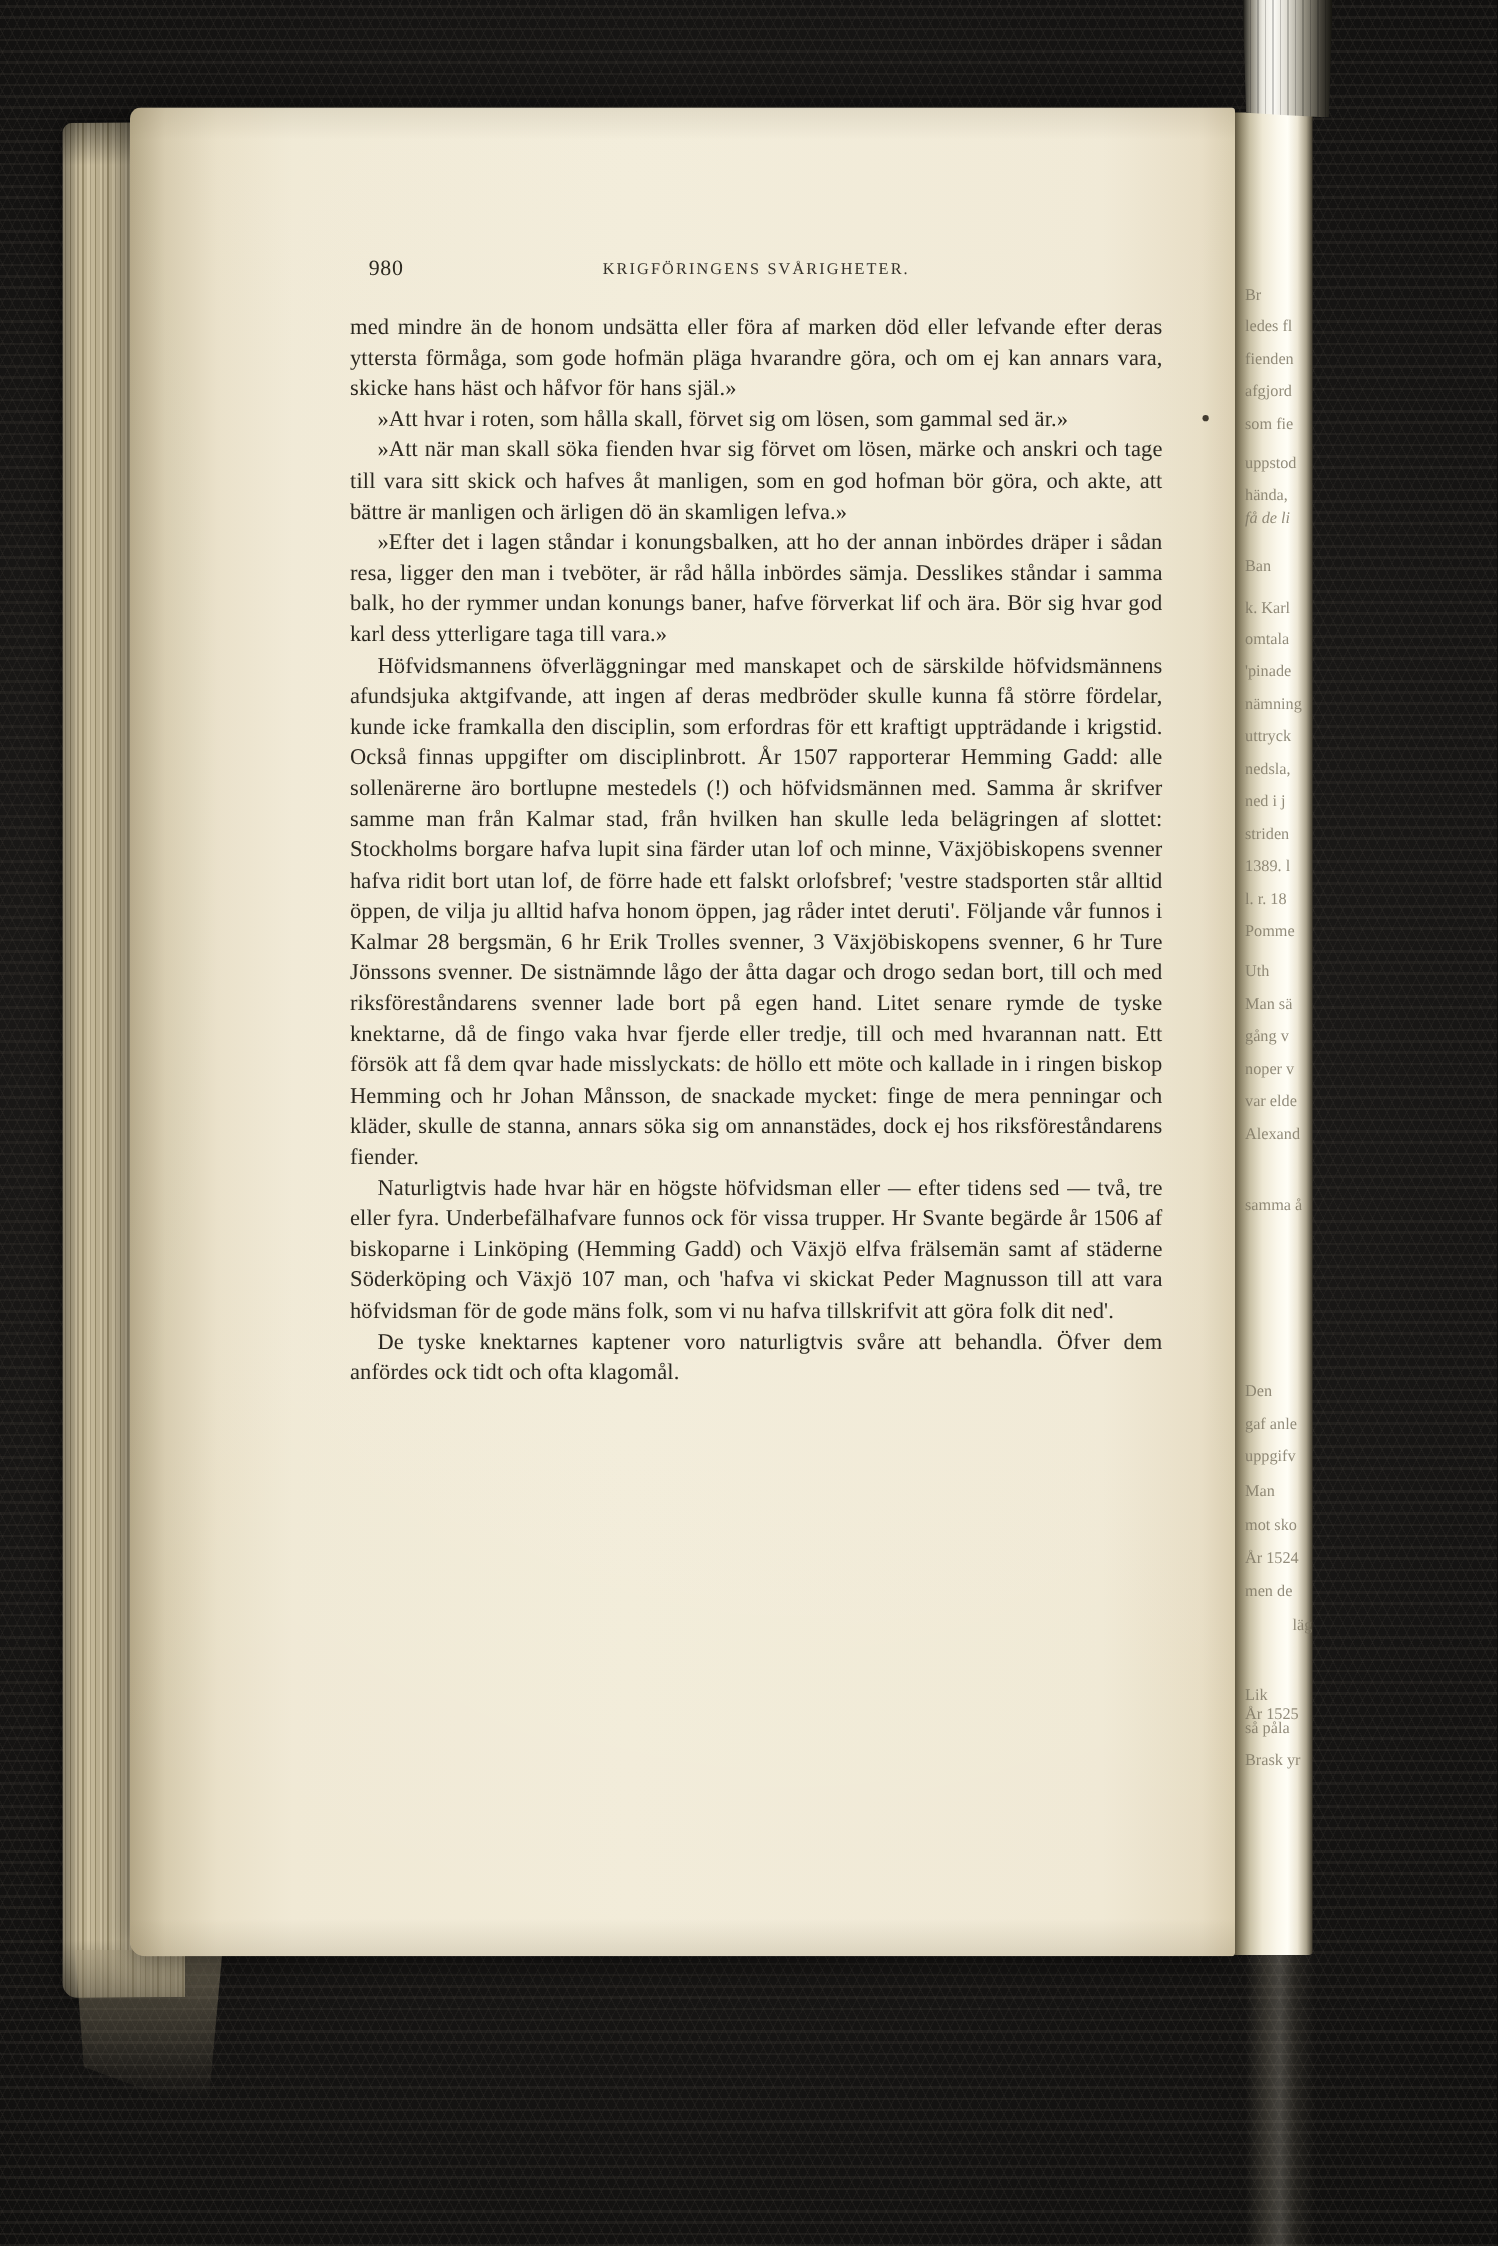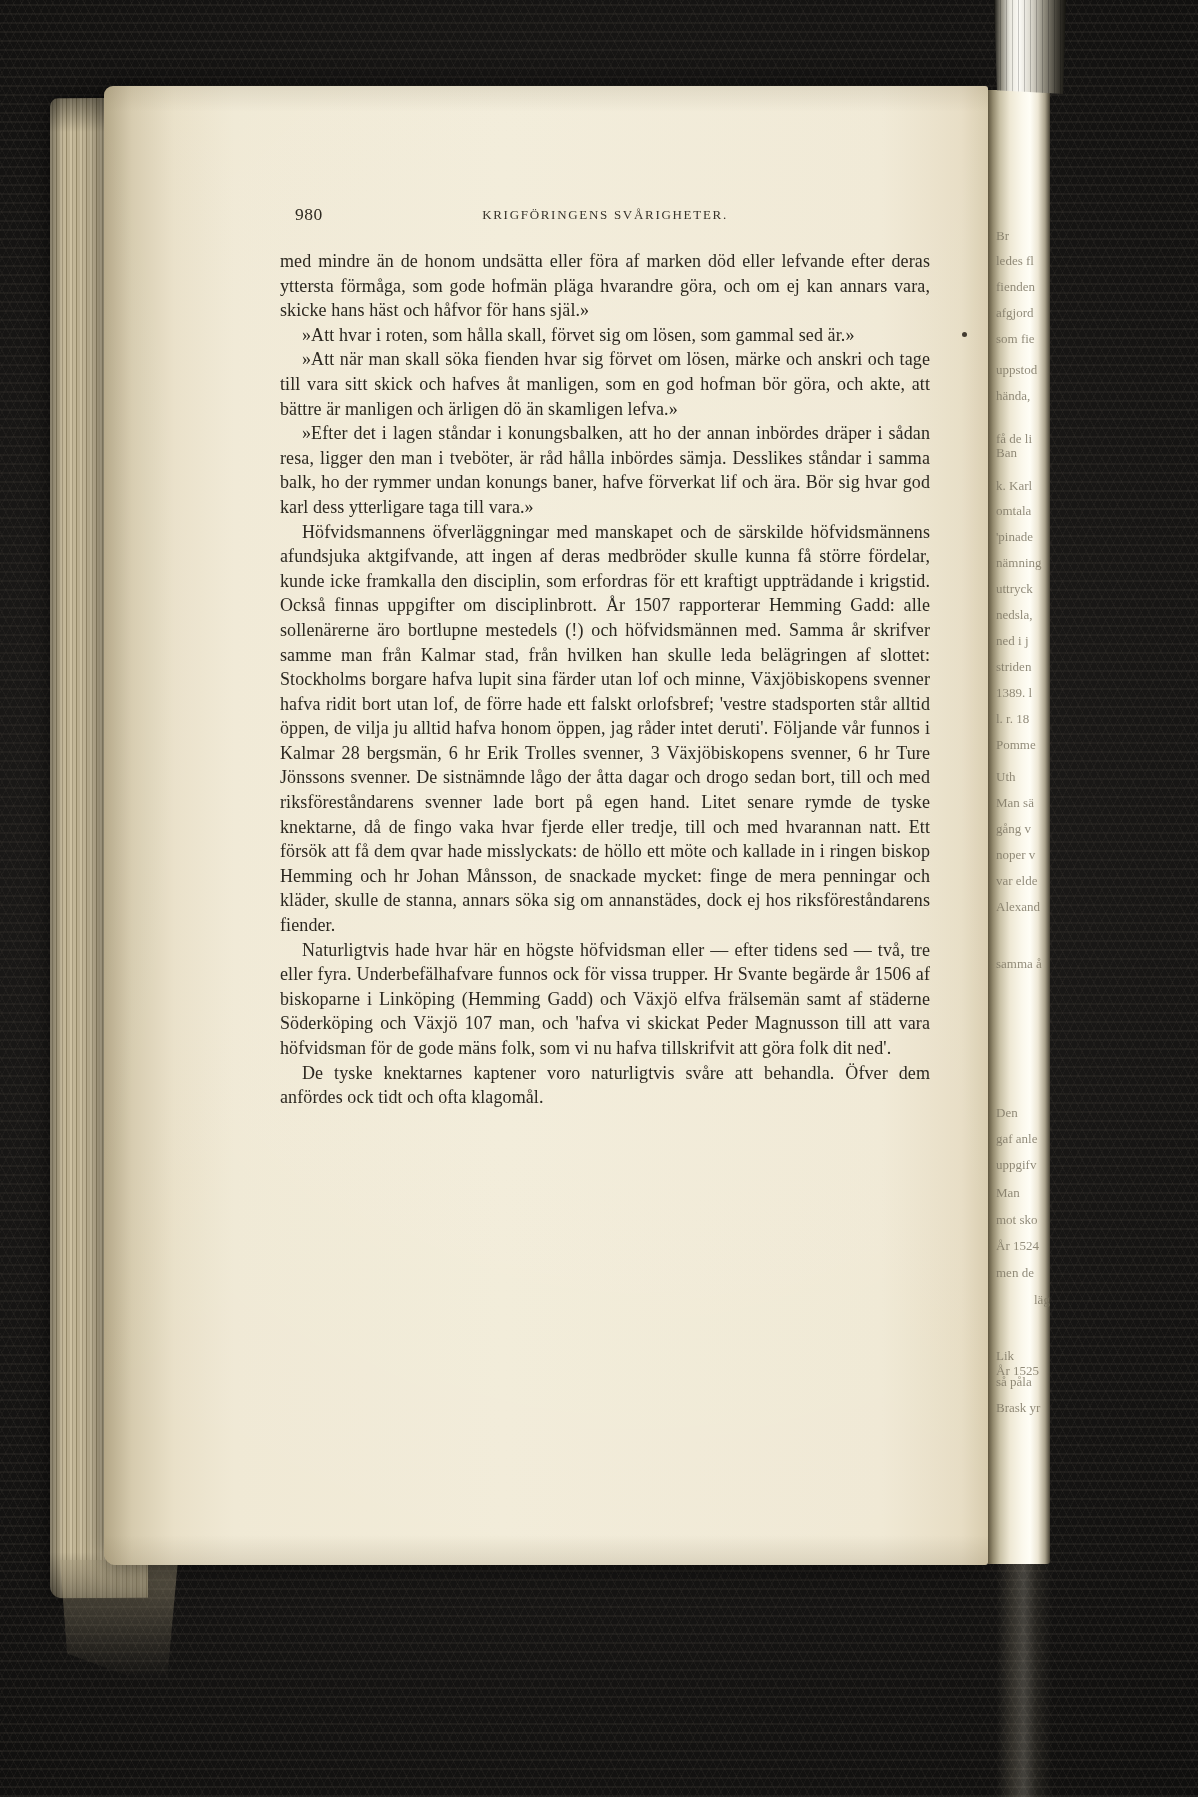--- a/index.html
+++ b/index.html
@@ -128,21 +128,21 @@
 
   <div class="right-page">
     <div>
         <span class="frag" style="top: 138px;">Br</span>
         <span class="frag" style="top: 163px;">ledes fl</span>
         <span class="frag" style="top: 189px;">fienden</span>
         <span class="frag" style="top: 215px;">afgjord</span>
         <span class="frag" style="top: 241px;">som fie</span>
         <span class="frag" style="top: 272px; text-align: center;">uppstod</span>
         <span class="frag" style="top: 298px;">händа,</span>
-        <span class="frag" style="top: 341px;">få de li</span>
+        <span class="frag" style="top: 316px; font-style: italic;">få de li</span>
         <span class="frag" style="top: 355px;">Ban</span>
         <span class="frag" style="top: 388px;">k. Karl</span>
         <span class="frag" style="top: 413px;">omtala</span>
         <span class="frag" style="top: 439px;">'pinade</span>
         <span class="frag" style="top: 465px;">nämning</span>
         <span class="frag" style="top: 491px;">uttryck</span>
         <span class="frag" style="top: 517px;">nedsla,</span>
         <span class="frag" style="top: 543px;">ned i j</span>
         <span class="frag" style="top: 569px;">striden</span>
         <span class="frag" style="top: 595px; text-align: center;">1389. l</span>

